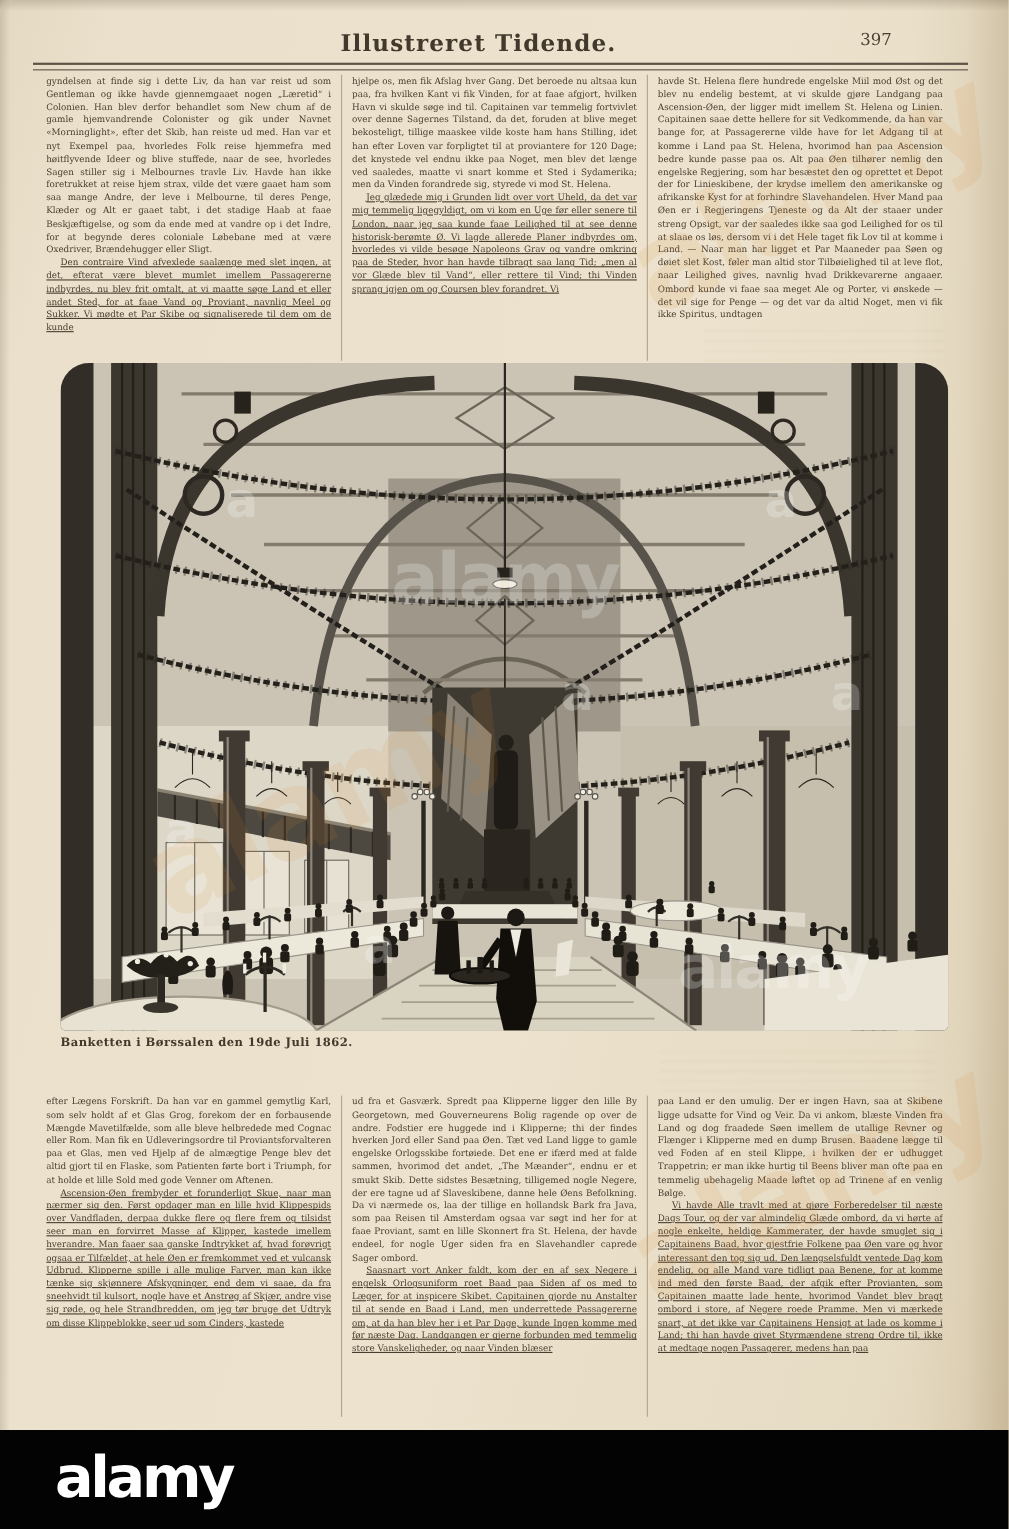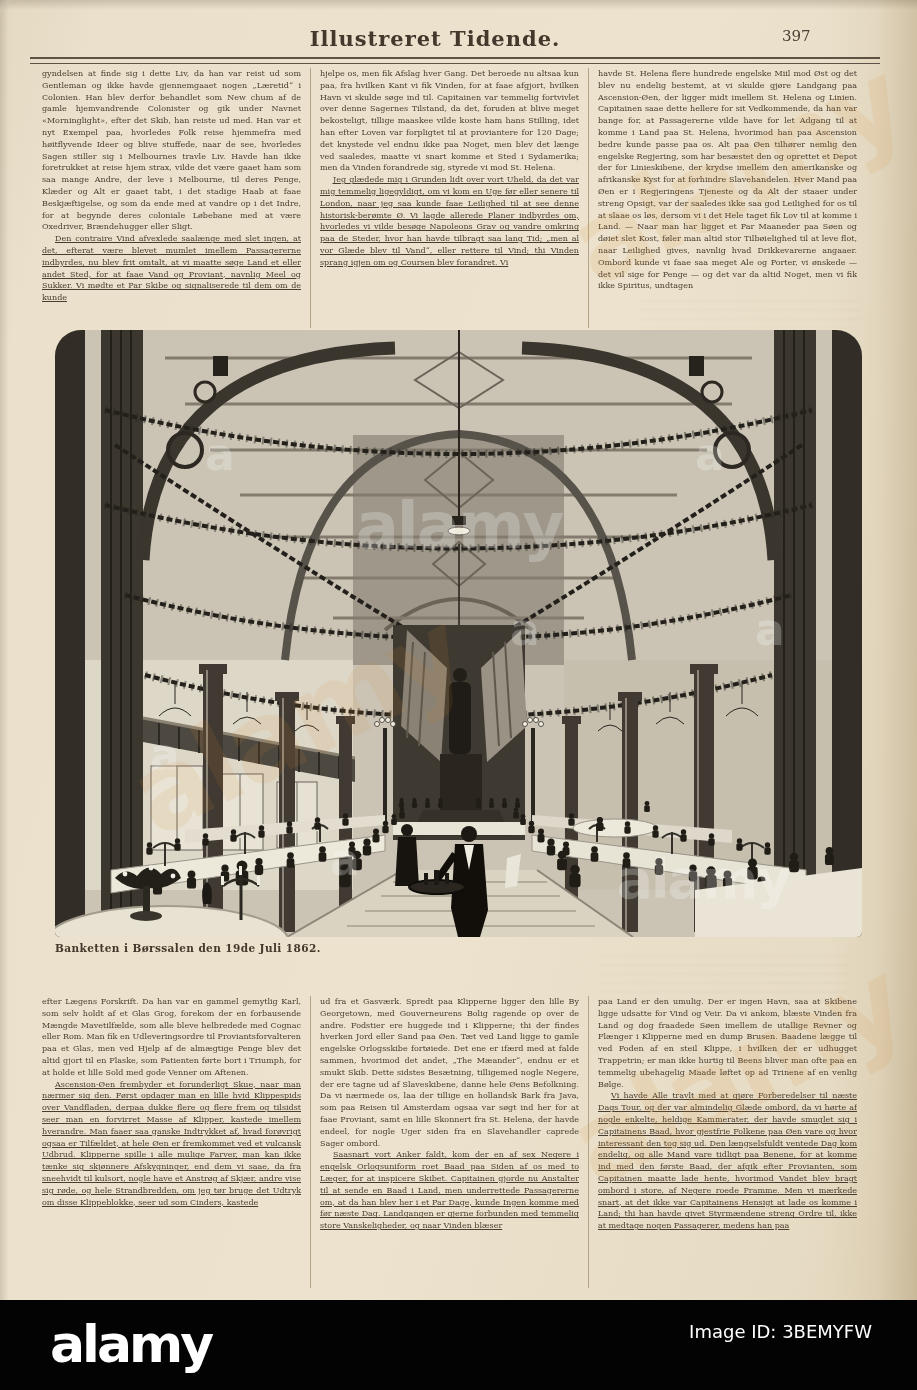--- a/index.html
+++ b/index.html
@@ -416,17 +416,16 @@
   <div class="wm-band" style="left:560px;top:110px;">alamy</div>
   <div class="wm-band" style="left:120px;top:660px;">alamy</div>
   <div class="wm-band" style="left:560px;top:1010px;">alamy</div>
 
   <div class="ghost" style="left:600px;top:955px;width:250px;height:60px;"></div>
   <div class="ghost" style="left:640px;top:300px;width:220px;height:28px;"></div>
 
   <div class="footer">
     <div class="logo">alamy</div>
     <div class="meta">
-      <div class="id">Image ID: 3BEMYFW</div>
     </div>
   </div>
 
 </div>
 
 </body></html>

